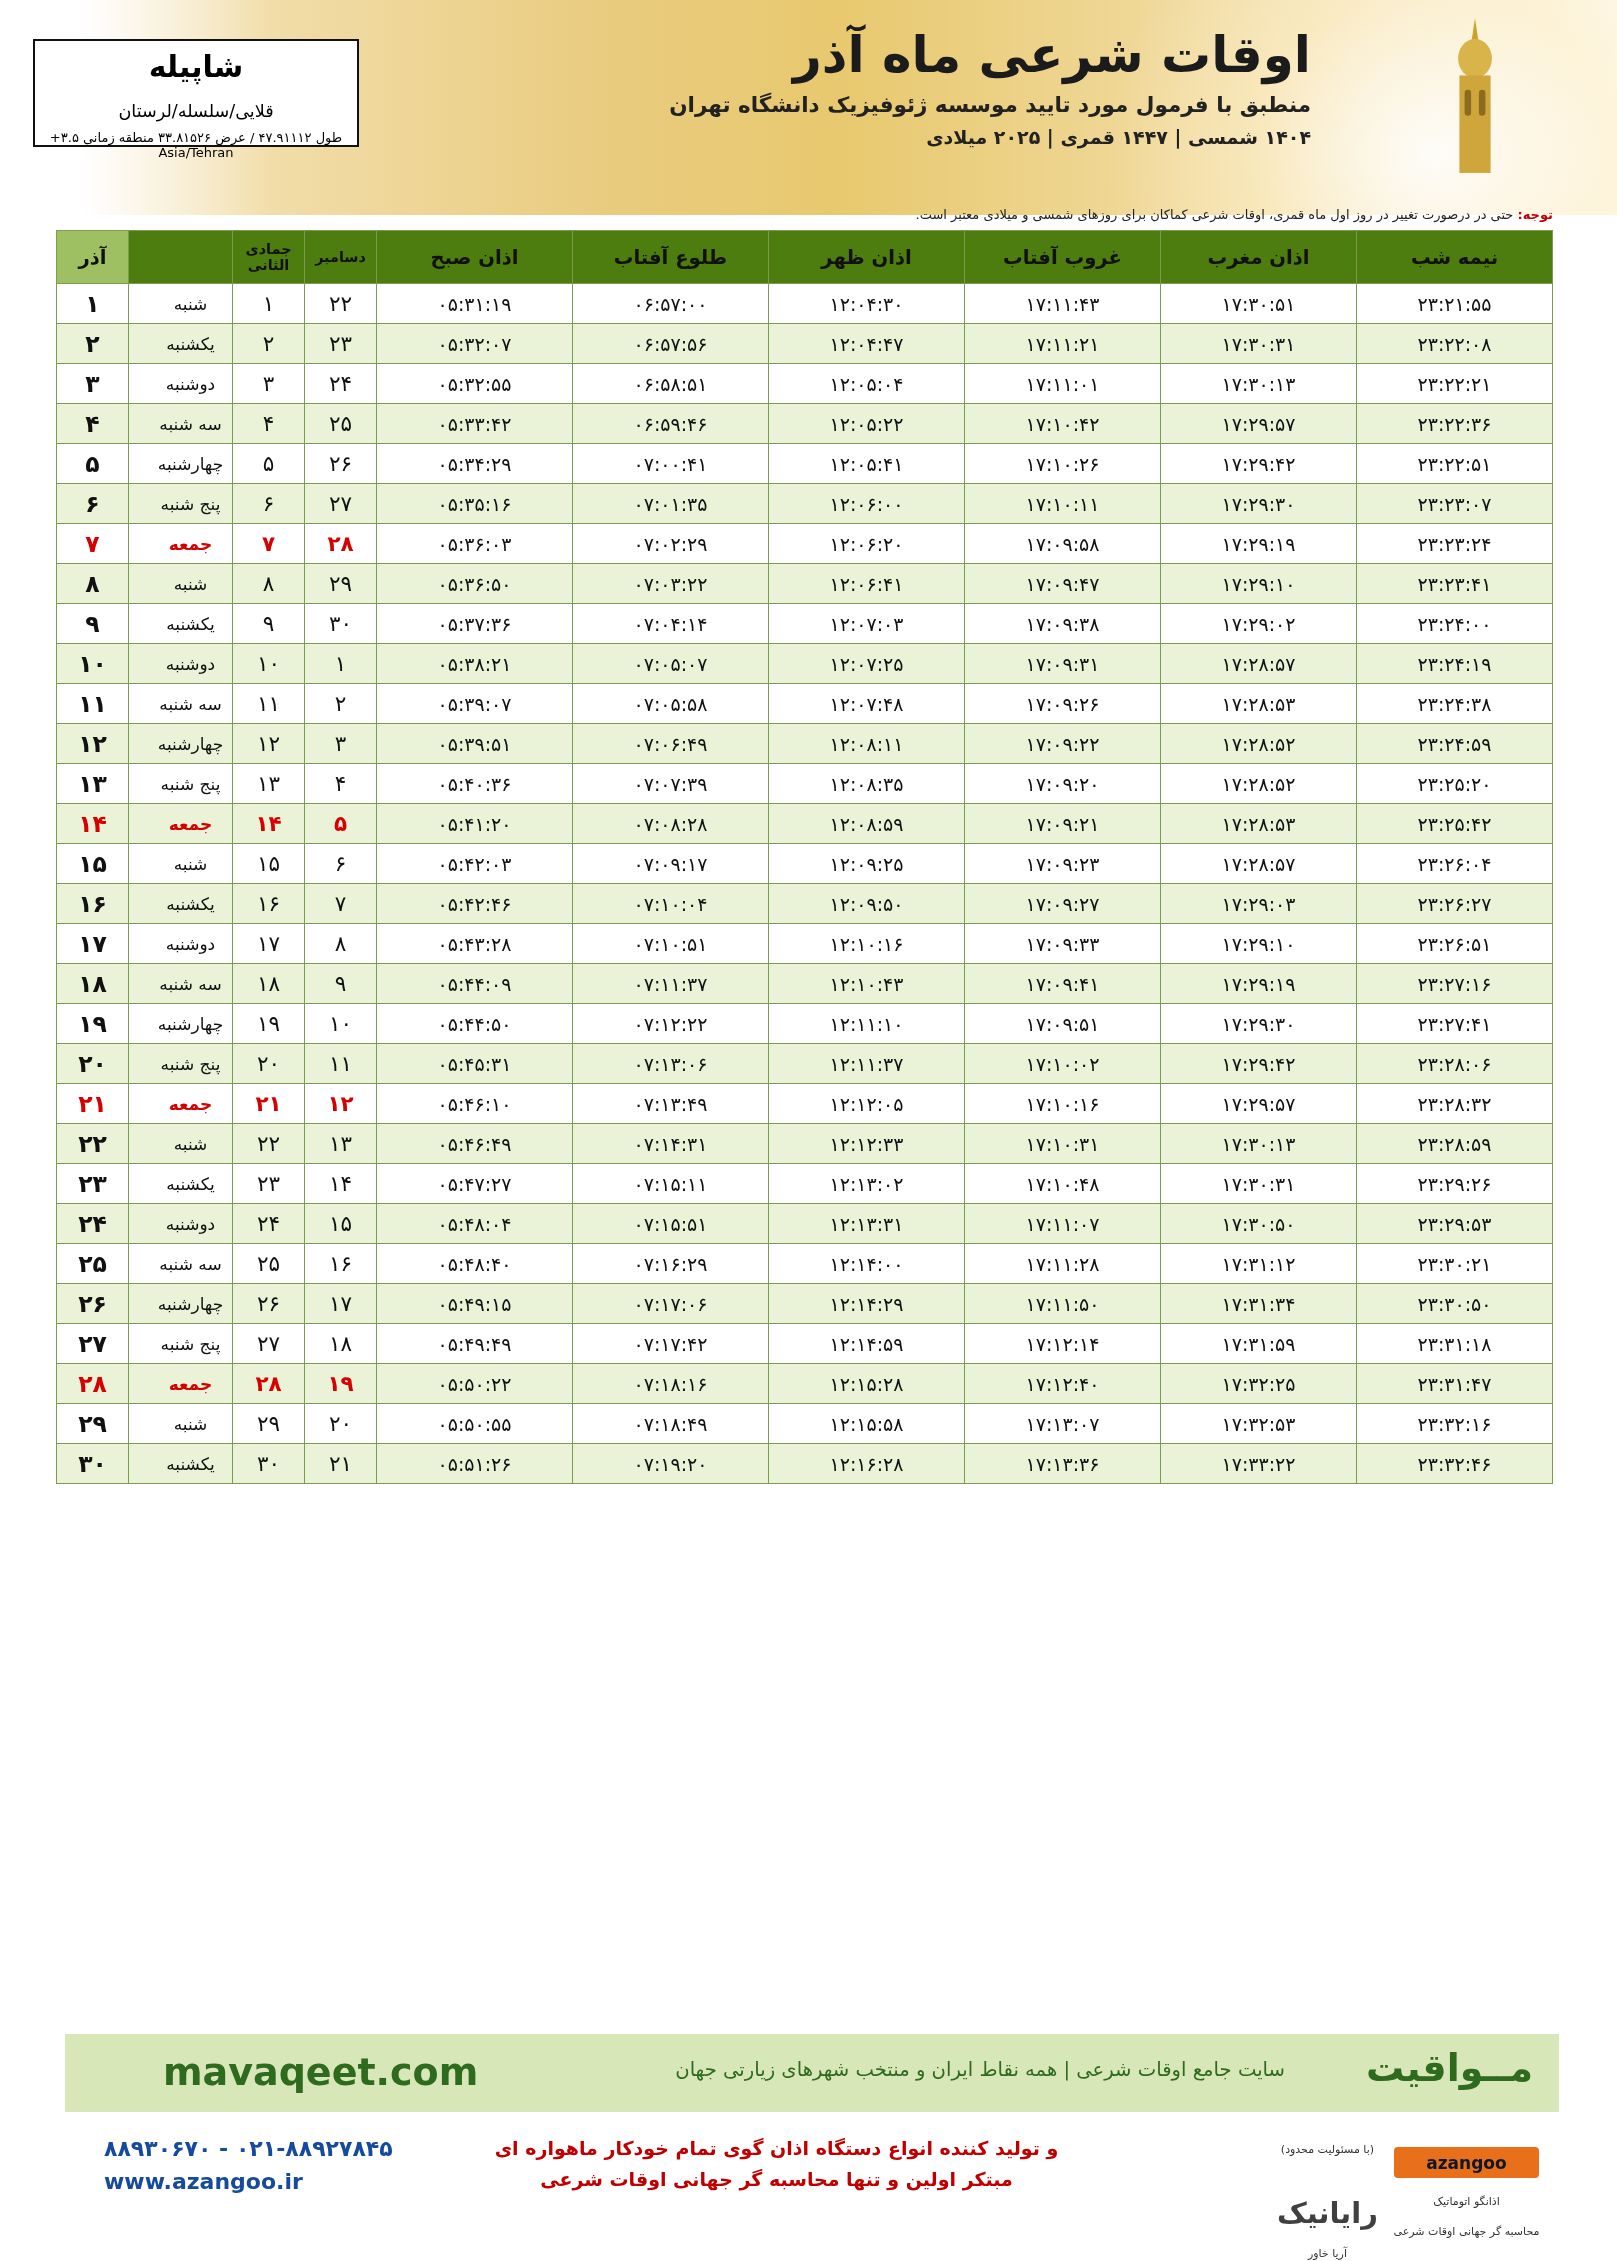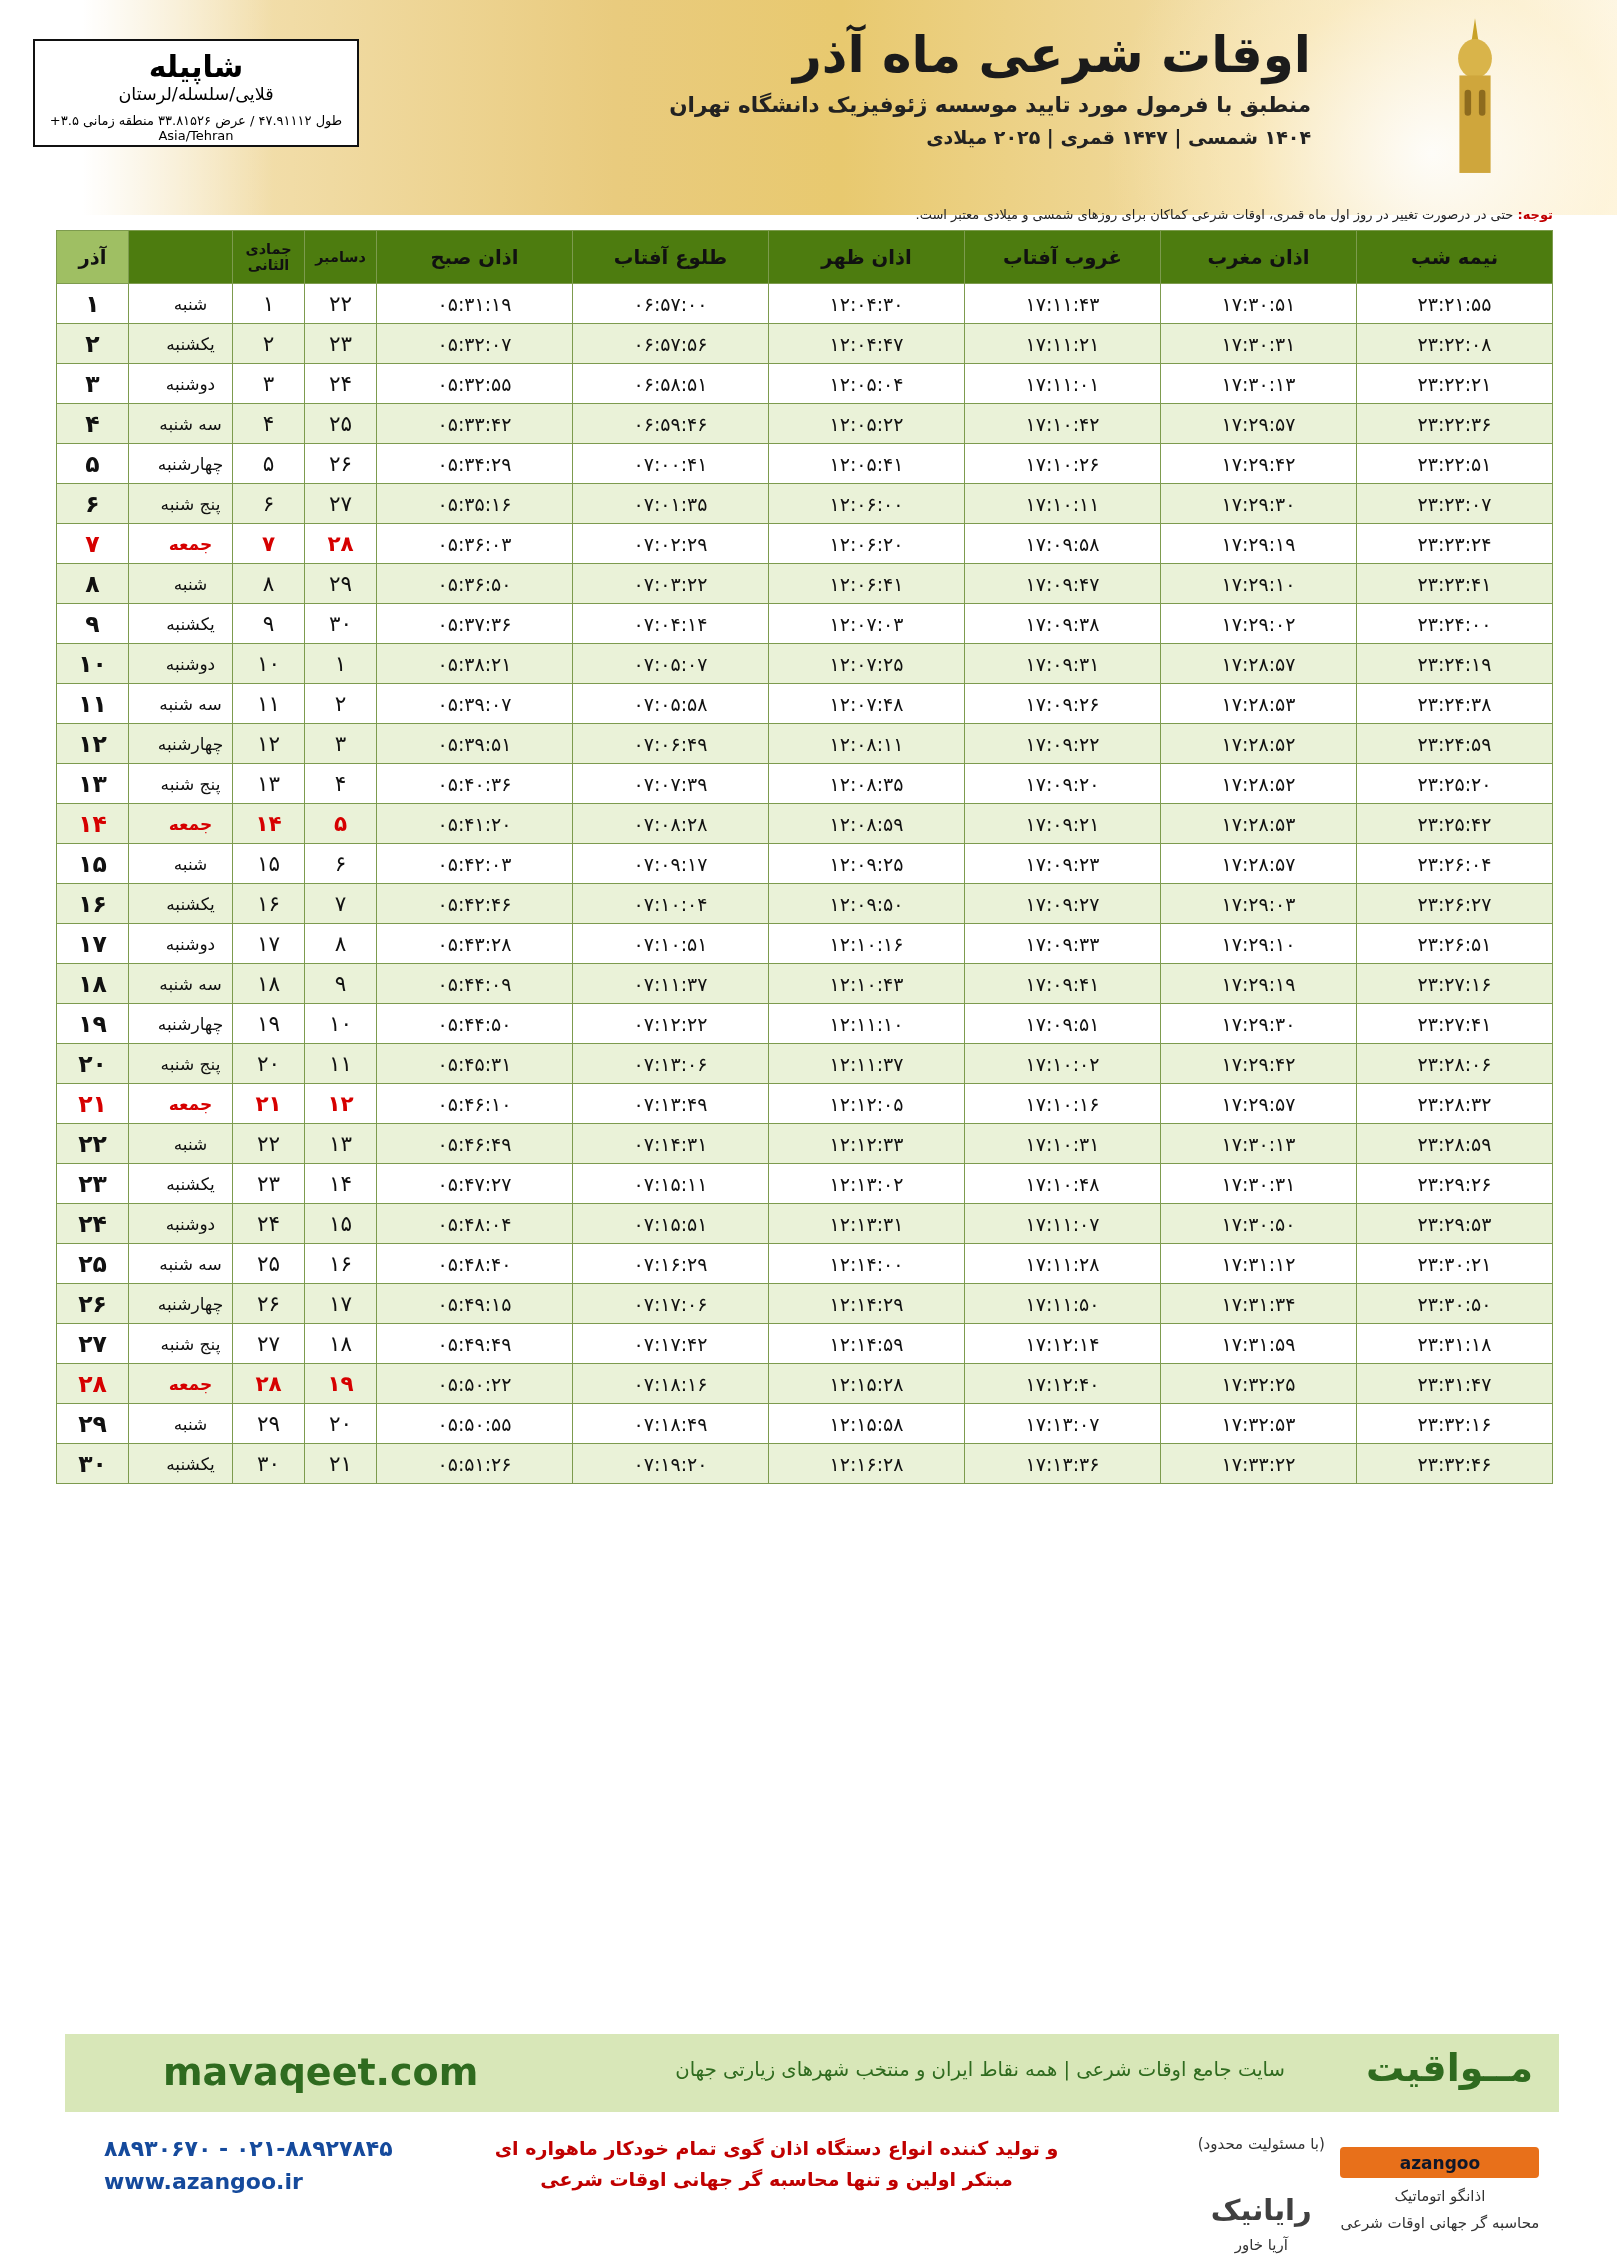--- a/index.html
+++ b/index.html
@@ -35,21 +35,21 @@
   .banner-title .t1 { font-size:50px; font-weight:bold; letter-spacing:-0.7px; line-height:1.0; }
   .banner-title .t2 { font-size:21.5px; font-weight:bold; margin-top:11.7px; color:#222; }
   .banner-title .t3 { font-size:19px; font-weight:bold; margin-top:9px; color:#222; }
 
   
   .citybox {
     position:absolute; right:1259px; top:39px; width:326px; height:108px;
     border:2px solid #111; background:#fff; text-align:center;
   }
   .citybox .c1 { font-size:30px; font-weight:bold; margin-top:7.8px; }
-  .citybox .c2 { font-size:17.6px; margin-top:0; }
+  .citybox .c2 { font-size:17.6px; margin-top:17px; }
   .citybox .c3 { font-size:13px; margin-top:9px; direction:rtl; }
 
   
   .note {
     position:absolute; right:65px; top:207px; width:1494px;
     text-align:right; font-size:13px; color:#222;
   }
   .note b { color:#c00000; }
 
   
@@ -100,21 +100,21 @@
   .footer .slogan {
     position:absolute; left:418px; top:14.4px; width:587px; text-align:center; color:#c00000;
     font-size:19px; line-height:1.6; font-weight:bold;
   }
   .footer .logos { position:absolute; right:19.6px; top:6.5px; display:flex; align-items:center; gap:15.7px; }
   .logo-box { text-align:center; }
   .logo-azan {
     background:#e8701a; color:#0f172a; font-size:17px; font-weight:bold; padding:5.2px 10.4px; border-radius:3.9px;
   }
   .logo-rayaneh { font-size:29px; font-weight:bold; color:#404040;margin-top:40px; }
-  .logo-sub { font-size:15px; color:#333; margin-top:9px; }
+  .logo-sub { font-size:11px; color:#333; margin-top:17px; }
 </style>
 </head>
 <body>
 
 <div class="banner">
   <div class="glow"></div>
   <svg class="dome" viewBox="0 0 120 250">
     <path d="M60 0 L66 40 L54 40 Z" fill="#c9a227"></path>
     <ellipse cx="60" cy="62" rx="26" ry="30" fill="#d9b44a"></ellipse>
     <rect x="36" y="88" width="48" height="150" fill="#cfa63c"></rect>

